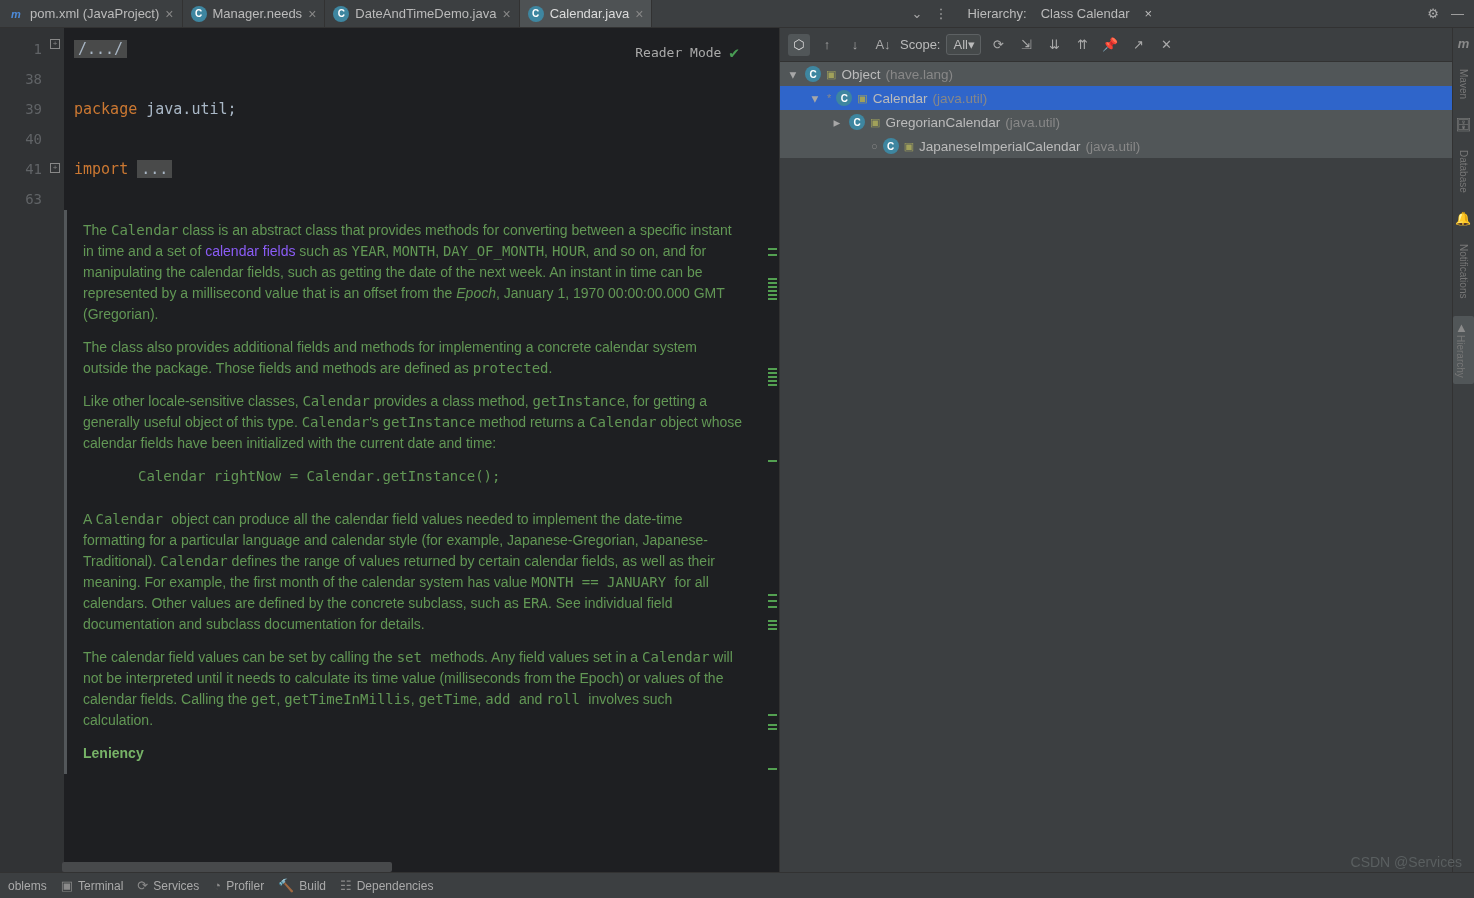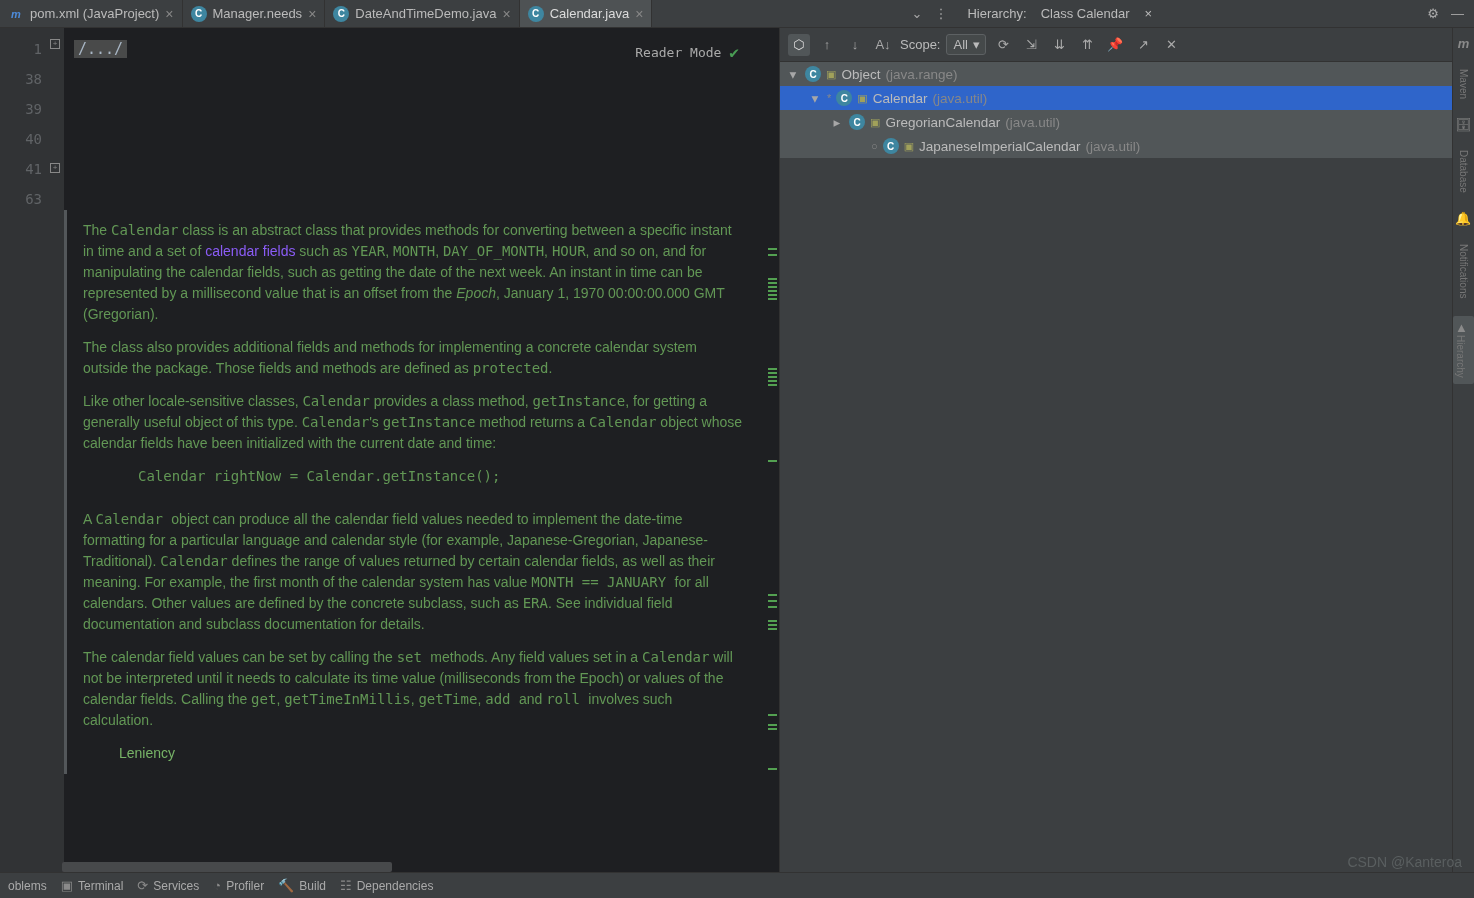--- a/index.html
+++ b/index.html
@@ -24,31 +24,31 @@
 .fold { width:10px; height:10px; border:1px solid #888; font-size:8px; line-height:8px; text-align:center; color:#888; margin-bottom:114px; margin-top:5px; }
 .code { flex:1; padding:6px 10px; font-family:'Consolas', monospace; font-size:15px; line-height:30px; color:#a9b7c6; position:relative; overflow:hidden; }
 .code .c-comment { background:#494a4a; padding:0 4px; }
 .code .kw { color:#cc7832; }
 .doc { position:absolute; left:0; right:0; top:182px; padding:10px 35px 10px 16px; border-left:3px solid #53575a; color:#629755; font-size:14px; line-height:21px; font-family: -apple-system, "Segoe UI", Arial, sans-serif; }
 .doc p { margin-bottom:12px; }
 .doc .mono { font-family:'Consolas',monospace; color:#629755; }
 .doc .lnk { color:#8b5cf6; font-family:Liberation Sans, sans-serif; }
 .doc .code-block { font-family:'Consolas',monospace; color:#629755; padding-left:55px; margin:12px 0 22px; }
 .doc h3 { color:#77b367; font-size:17px; font-weight:bold; margin:8px 0 12px; }
-.doc h4 { color:#77b367; font-size:14px; font-weight:normal;margin-left:36px; }
+.doc h4 { color:#77b367; font-size:14px; font-weight:bold; }
 .reader-mode { position:absolute; top:10px; right:40px; color:#aaa; display:flex; align-items:center; gap:8px; font-size:13px }
 .reader-check { color:#499c54; font-size:16px; }
 .marks { position:absolute; right:0; top:0; width:14px; height:100%; }
 .mark  { position:absolute; right:2px; width:9px; height:2px; background:#53a051; }
 .hierarchy-col { flex:1; display:flex; background:#3c3f41; }
 .hier-body { flex:1; display:flex; flex-direction:column; }
 .hier-toolbar { height:34px; display:flex; align-items:center; gap:6px; padding:0 8px; background:#3c3f41; border-bottom:1px solid #323232; }
 .toolbtn { width:22px; height:22px; display:inline-flex; align-items:center; justify-content:center; color:#aaa; }
 .toolbtn.active { background:#515658; color:#dcdcdc; border-radius:3px; }
-.scope-sel { background:#45494a; border:1px solid #5d6163; padding:2px 6px; color:#bbb; display:flex; gap:5px; align-items:center; border-radius:3px; }
+.scope-sel { background:#45494a; border:1px solid #5d6163; padding:2px 6px; color:#bbb; display:flex; align-items:center; border-radius:3px; }
 .tree { flex:1; background:#3c3f41; font-size:13.5px; }
 .tree-row { display:flex; align-items:center; height:24px; padding-left:4px; gap:5px; }
 .row-bg  { background:#515658; }
 .row-sel { background:#2f65ca; }
 .chev { width:14px; text-align:center; color:#a7a7a7; }
 .abstr { color:#888; font-size:11px; }
 .pkg { color:#888; }
 .pkg-ico { color:#a1a15a; font-size:11px; }
 .right-rail { width:22px; background:#3c3f41; border-left:1px solid #323232; display:flex; flex-direction:column; align-items:center; gap:18px; padding-top:8px; font-size:10px; color:#777; }
 .right-rail .v { writing-mode:vertical-rl; }
@@ -111,21 +111,23 @@
         <div>41</div>
         <div>63</div>
     </div>
     <div class="fold-col">
       <div class="fold">+</div>
       <div class="fold">+</div>
     </div>
     <div class="code">
       <div><span class="c-comment">/.../</span></div>
       <div>&nbsp;</div>
+      <div><span class="kw">package </span><span>java.util;</span></div>
       <div>&nbsp;</div>
+      <div><span class="kw">import </span><span class="c-comment">...</span></div>
 
       <div class="doc">
         <p><span>The </span><span class="mono">Calendar</span><span> class is an abstract class that provides methods for converting between a specific instant in time and a set of </span><span class="lnk">calendar fields</span><span> such as </span><span class="mono">YEAR</span><span>, </span><span class="mono">MONTH</span><span>, </span><span class="mono">DAY_OF_MONTH</span><span>, </span><span class="mono">HOUR</span><span>, and so on, and for manipulating the calendar fields, such as getting the date of the next week. An instant in time can be represented by a millisecond value that is an offset from the </span><i>Epoch</i><span>, January 1, 1970 00:00:00.000 GMT (Gregorian).</span></p>
         <p><span>The class also provides additional fields and methods for implementing a concrete calendar system outside the package. Those fields and methods are defined as </span><span class="mono">protected</span><span>.</span></p>
         <p><span>Like other locale-sensitive classes, </span><span class="mono">Calendar</span><span> provides a class method, </span><span class="mono">getInstance</span><span>, for getting a generally useful object of this type. </span><span class="mono">Calendar</span><span>'s </span><span class="mono">getInstance</span><span> method returns a </span><span class="mono">Calendar</span><span> object whose calendar fields have been initialized with the current date and time:</span></p>
         <div class="code-block">Calendar rightNow = Calendar.getInstance();</div>
         <p><span>A </span><span class="mono"> Calendar </span><span>object can produce all the calendar field values needed to implement the date-time formatting for a particular language and calendar style (for example, Japanese-Gregorian, Japanese-Traditional). </span><span class="mono">Calendar</span><span> defines the range of values returned by certain calendar fields, as well as their meaning. For example, the first month of the calendar system has value </span><span class="mono"> MONTH == JANUARY </span><span>for all calendars. Other values are defined by the concrete subclass, such as </span><span class="mono"> ERA</span><span>. See individual field documentation and subclass documentation for details.</span></p>
         <p><span>The calendar field values can be set by calling the </span><span class="mono"> set </span><span>methods. Any field values set in a </span><span class="mono">Calendar</span><span> will not be interpreted until it needs to calculate its time value (milliseconds from the Epoch) or values of the calendar fields. Calling the </span><span class="mono">get</span><span>, </span><span class="mono"> getTimeInMillis</span><span>, </span><span class="mono"> getTime</span><span>, </span><span class="mono">add </span><span>and </span><span class="mono"> roll </span><span>involves such calculation.</span></p>
         <h4>Leniency</h4>
       </div>
@@ -183,21 +185,21 @@
         <span class="toolbtn">📌</span>
         <span class="toolbtn">↗</span>
         <span class="toolbtn">✕</span>
       </div>
       <div class="tree" id="tree">
           <div class="tree-row row-bg" style="padding-left: 6px;">
             <span class="chev">▾</span>
             <span class="icon icon-c">C</span>
             <span class="pkg-ico">▣</span>
             <span>Object</span>
-            <span class="pkg">(java.range)</span>
+            <span class="pkg">(have.lang)</span>
           </div>
           <div class="tree-row row-sel" style="padding-left: 28px;">
             <span class="chev">▾</span>
             <span class="abstr">*</span>
             <span class="icon icon-i">C</span>
             <span class="pkg-ico">▣</span>
             <span>Calendar</span>
             <span class="pkg">(java.util)</span>
           </div>
           <div class="tree-row row-bg" style="padding-left: 50px;">
@@ -248,13 +250,13 @@
   <span class="itm">
       <span class="rail-ico">🔨</span>
       <span>Build</span>
     </span>
   <span class="itm">
       <span class="rail-ico">☷</span>
       <span>Dependencies</span>
     </span>
 </div>
 
-<div class="watermark">CSDN @Kanteroa</div>
+<div class="watermark">CSDN @Services</div>
 
 </body></html>

